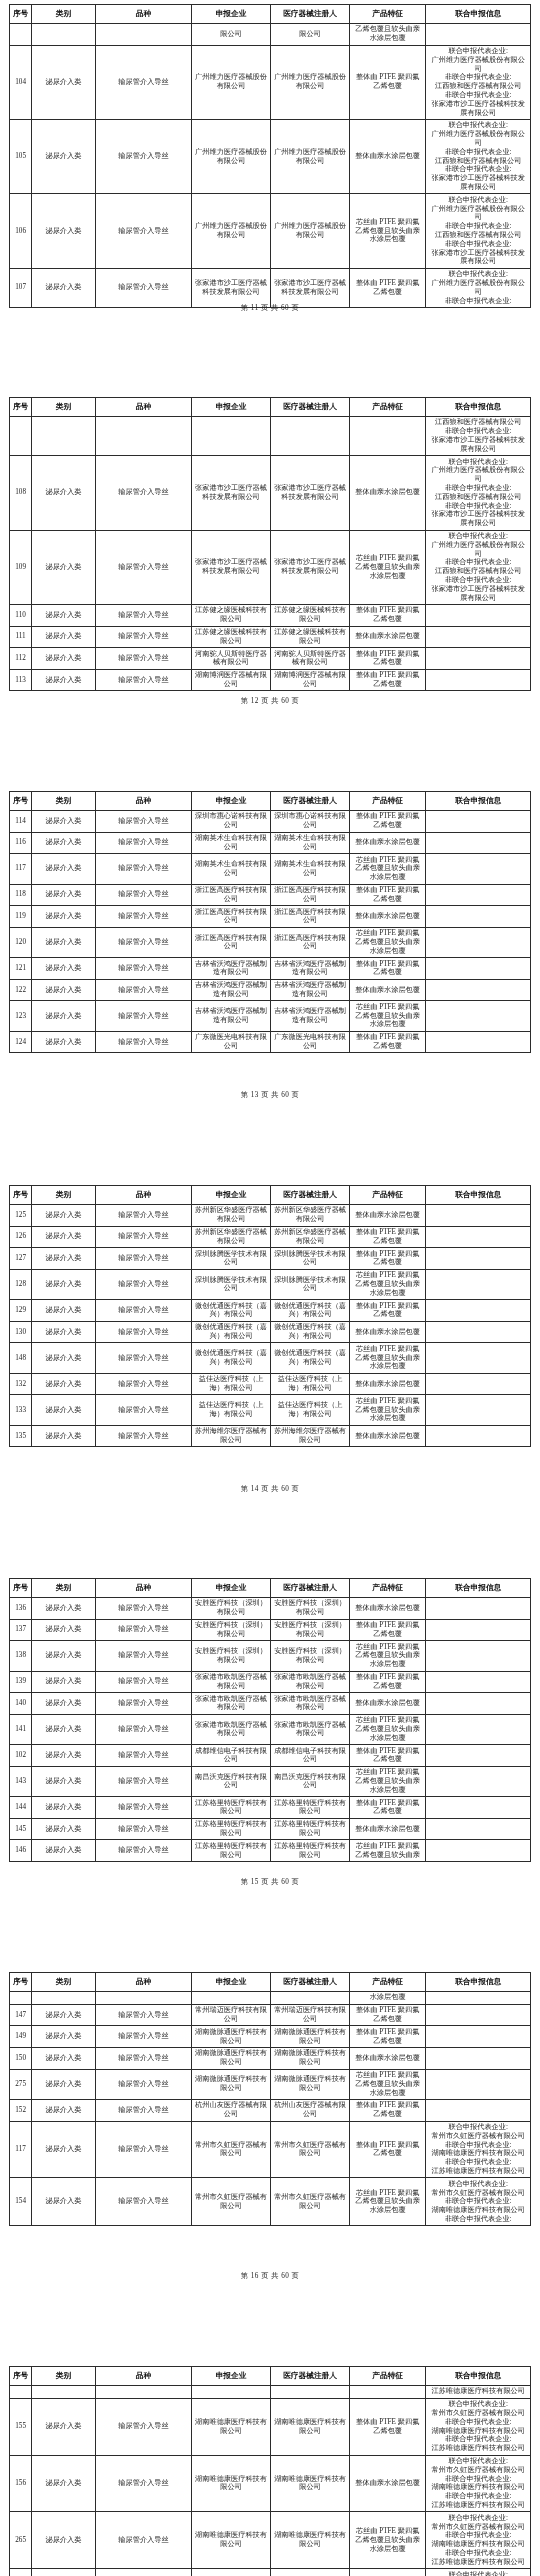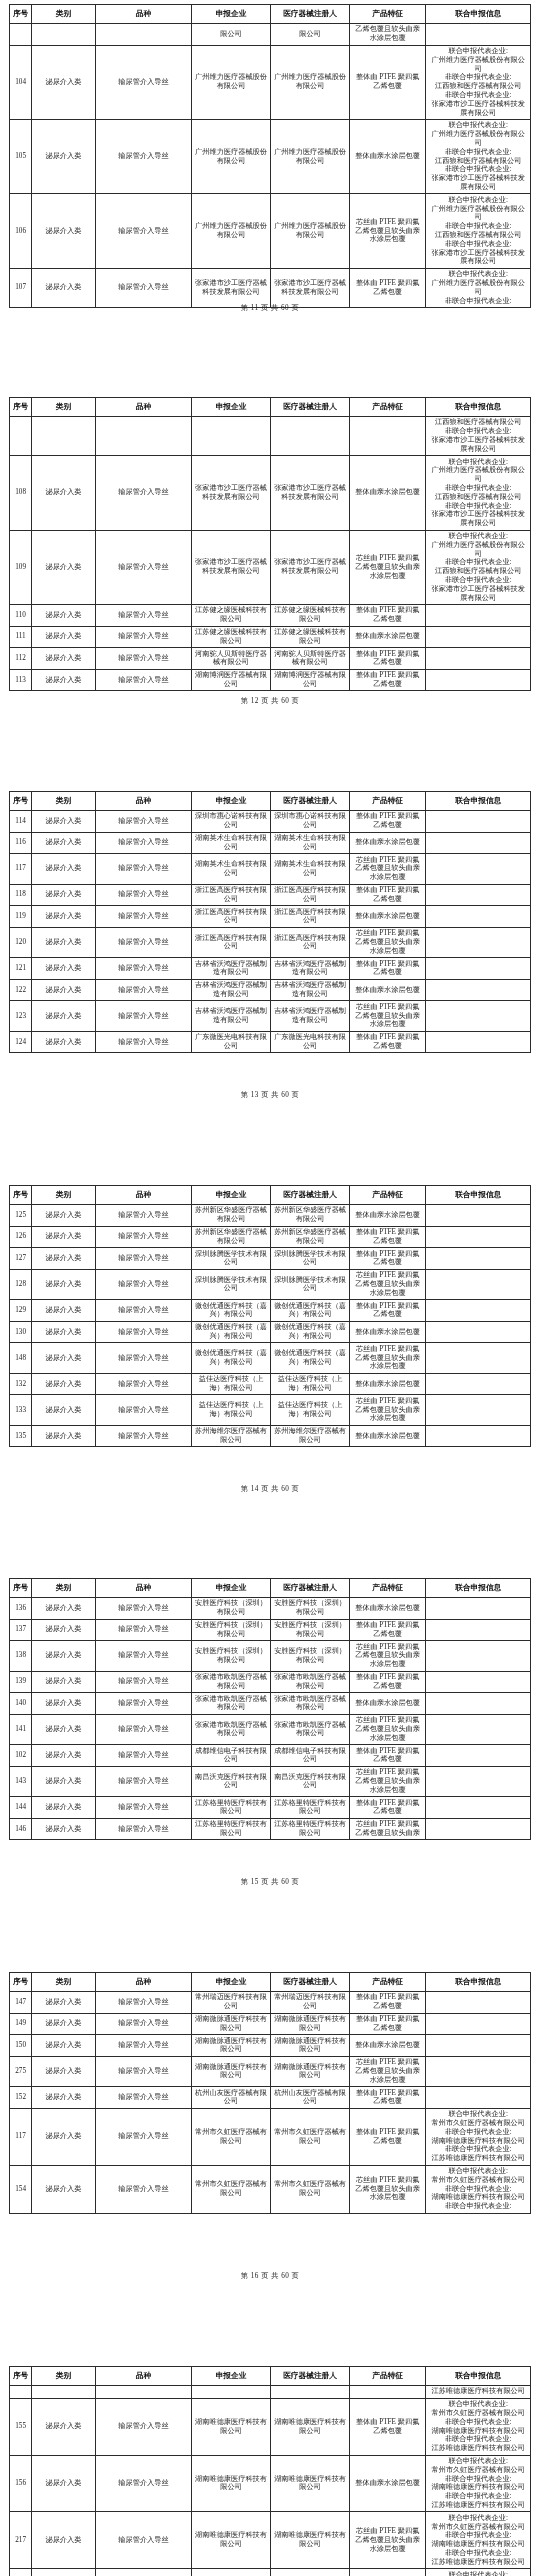--- a/index.html
+++ b/index.html
@@ -554,20 +554,29 @@
             <tr>
               <td>144</td>
               <td>泌尿介入类</td>
               <td>输尿管介入导丝</td>
               <td>江苏格里特医疗科技有限公司</td>
               <td>江苏格里特医疗科技有限公司</td>
               <td>整体由 PTFE 聚四氟乙烯包覆</td>
               <td class="joint"></td>
             </tr>
             <tr>
+              <td>145</td>
+              <td>泌尿介入类</td>
+              <td>输尿管介入导丝</td>
+              <td>江苏格里特医疗科技有限公司</td>
+              <td>江苏格里特医疗科技有限公司</td>
+              <td>整体由亲水涂层包覆</td>
+              <td class="joint"></td>
+            </tr>
+            <tr>
               <td>146</td>
               <td>泌尿介入类</td>
               <td>输尿管介入导丝</td>
               <td>江苏格里特医疗科技有限公司</td>
               <td>江苏格里特医疗科技有限公司</td>
               <td>芯丝由 PTFE 聚四氟乙烯包覆且软头由亲</td>
               <td class="joint"></td>
             </tr>
           </tbody>
         </table>
@@ -589,20 +598,29 @@
           <tbody>
             <tr class="head">
               <th>序号</th>
               <th>类别</th>
               <th>品种</th>
               <th>申报企业</th>
               <th>医疗器械注册人</th>
               <th>产品特征</th>
               <th>联合申报信息</th>
             </tr>
+            <tr class="cont">
+              <td></td>
+              <td></td>
+              <td></td>
+              <td></td>
+              <td></td>
+              <td>水涂层包覆</td>
+              <td class="joint"></td>
+            </tr>
             <tr>
               <td>147</td>
               <td>泌尿介入类</td>
               <td>输尿管介入导丝</td>
               <td>常州瑞迈医疗科技有限公司</td>
               <td>常州瑞迈医疗科技有限公司</td>
               <td>整体由 PTFE 聚四氟乙烯包覆</td>
               <td class="joint"></td>
             </tr>
             <tr>
@@ -726,21 +744,21 @@
               <td>湖南唯德康医疗科技有限公司</td>
               <td>整体由亲水涂层包覆</td>
               <td class="joint">联合申报代表企业:
 常州市久虹医疗器械有限公司
 非联合申报代表企业:
 湖南唯德康医疗科技有限公司
 非联合申报代表企业:
 江苏唯德康医疗科技有限公司</td>
             </tr>
             <tr>
-              <td>217</td>
+              <td>265</td>
               <td>泌尿介入类</td>
               <td>输尿管介入导丝</td>
               <td>湖南唯德康医疗科技有限公司</td>
               <td>湖南唯德康医疗科技有限公司</td>
               <td>芯丝由 PTFE 聚四氟乙烯包覆且软头由亲水涂层包覆</td>
               <td class="joint">联合申报代表企业:
 常州市久虹医疗器械有限公司
 非联合申报代表企业:
 湖南唯德康医疗科技有限公司
 非联合申报代表企业:

